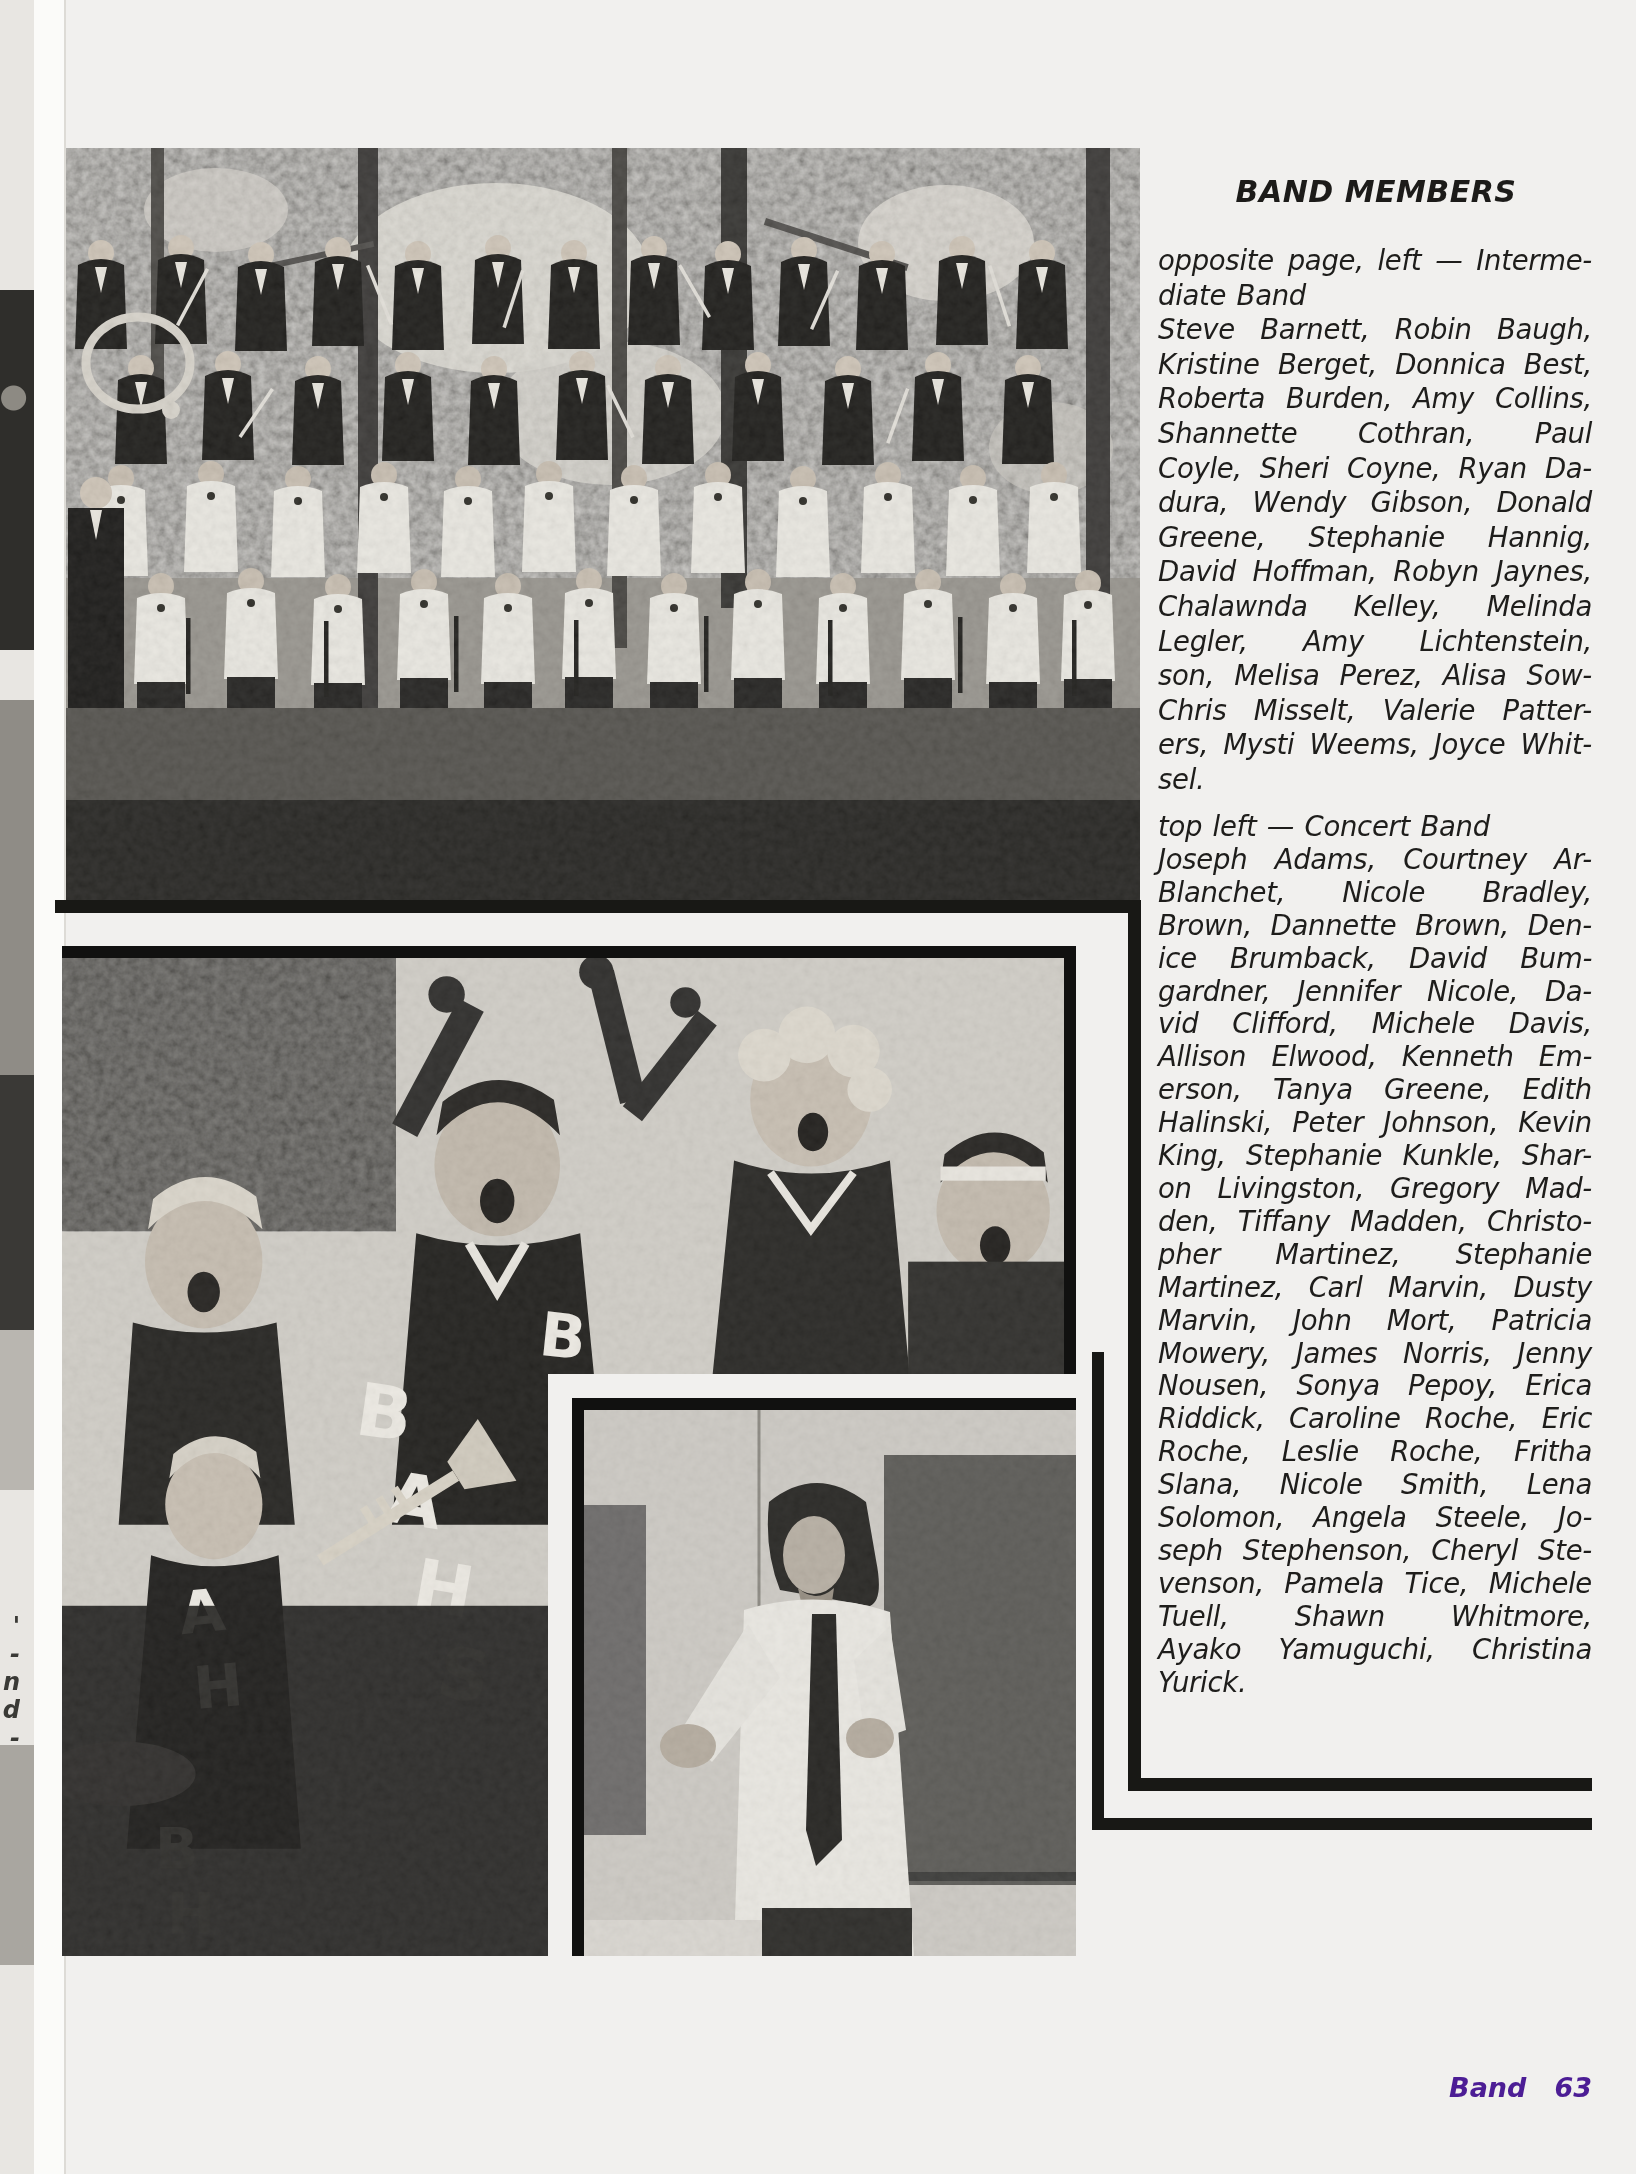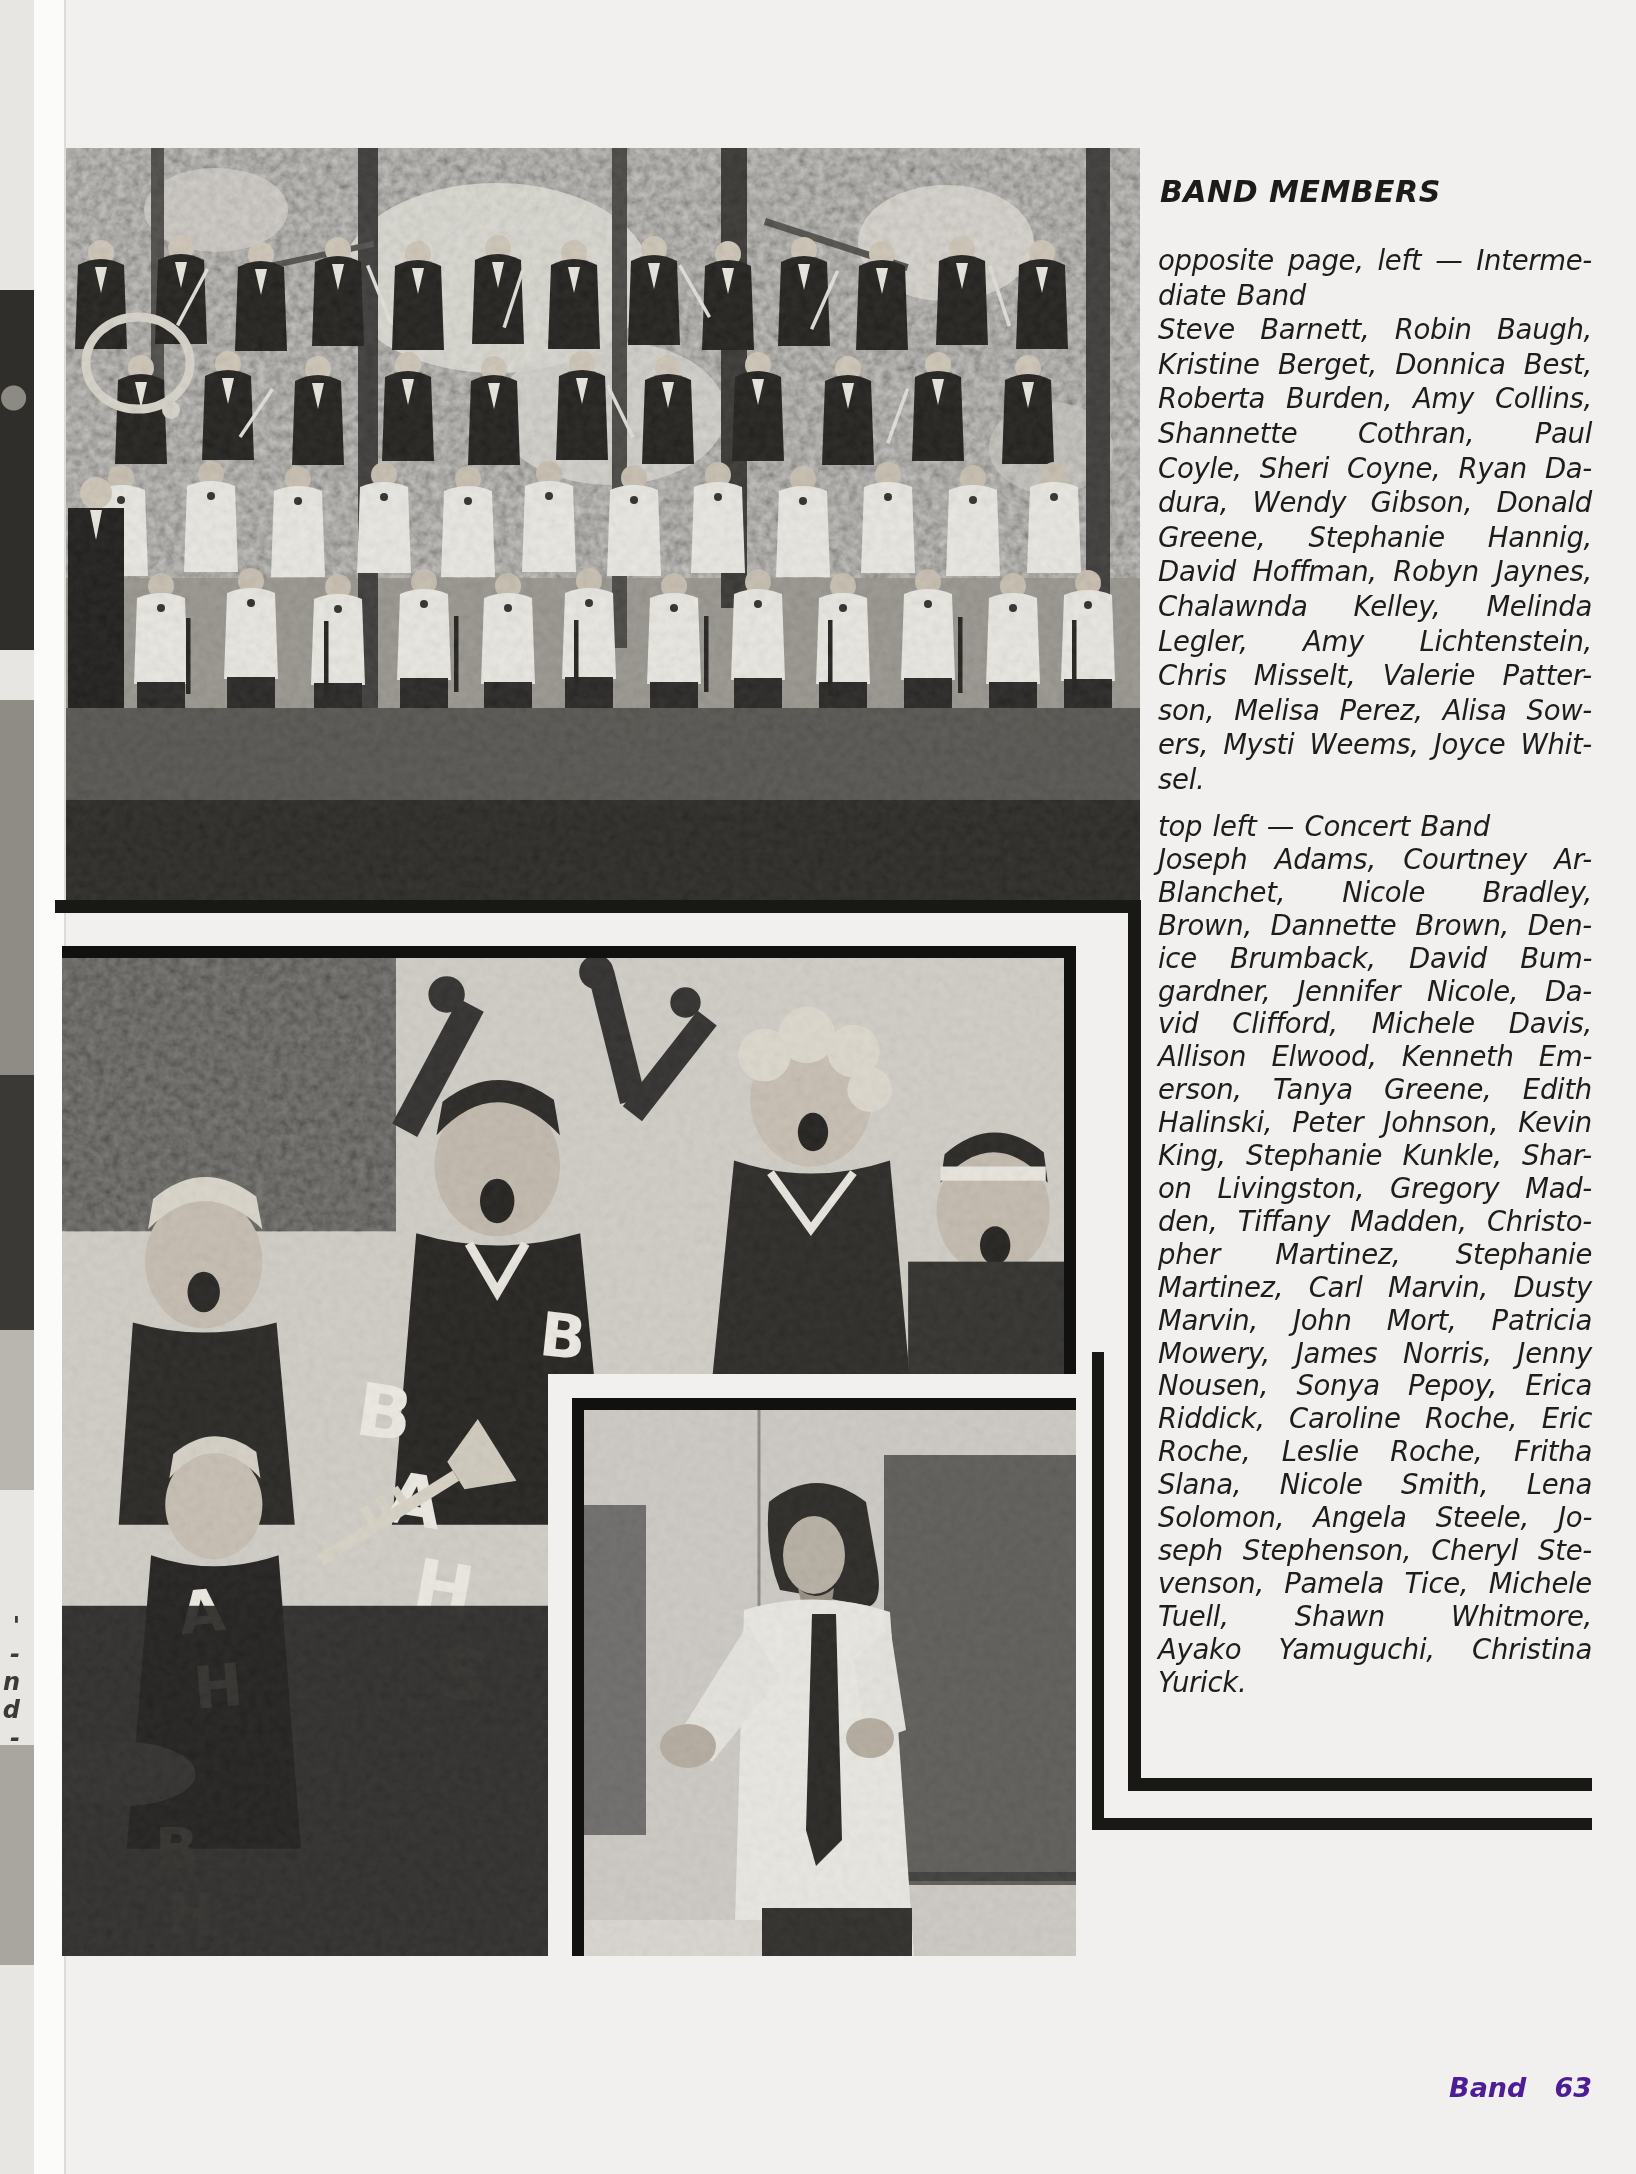--- a/index.html
+++ b/index.html
@@ -22,21 +22,21 @@
           border-top:12px solid #111110;border-right:12px solid #111110;box-sizing:border-box;}
   .inset-mat{left:548px;top:1374px;width:528px;height:582px;background:#f1f0ee;}
   .inset{left:572px;top:1398px;width:504px;height:558px;background:#cbc8c2;
          border-left:12px solid #111110;border-top:12px solid #111110;box-sizing:border-box;}
   .photo1 svg,.photo2 svg,.inset svg{display:block;width:100%;height:100%;}
 
   
   .rule{background:#181815;}
 
   
-  .title{left:1160px;top:174px;width:432px;text-align:left;color:#1c1b19;
+  .title{left:1160px;top:174px;width:432px;text-align:center;color:#1c1b19;
          font-style:italic;font-weight:bold;font-size:30px;letter-spacing:.5px;}
   .para{left:1158px;width:434px;color:#1e1d1b;font-style:italic;font-weight:normal;
         font-size:27.5px;word-spacing:2px;letter-spacing:-0.3px;}
   .para1{top:243px;line-height:34.6px;}
   .para2{top:810px;line-height:32.9px;}
   .tline{text-align:justify;text-align-last:justify;white-space:normal;}
   .tline.flush{text-align:left;text-align-last:left;}
 
   .footer{left:1160px;top:2072px;width:432px;display:flex;justify-content:flex-end;
           align-items:baseline;gap:28px;color:#4c1d95;font-style:italic;
@@ -320,22 +320,22 @@
       <div class="tline">Steve Barnett, Robin Baugh,</div>
       <div class="tline">Kristine Berget, Donnica Best,</div>
       <div class="tline">Roberta Burden, Amy Collins,</div>
       <div class="tline">Shannette Cothran, Paul</div>
       <div class="tline">Coyle, Sheri Coyne, Ryan Da-</div>
       <div class="tline">dura, Wendy Gibson, Donald</div>
       <div class="tline">Greene, Stephanie Hannig,</div>
       <div class="tline">David Hoffman, Robyn Jaynes,</div>
       <div class="tline">Chalawnda Kelley, Melinda</div>
       <div class="tline">Legler, Amy Lichtenstein,</div>
+      <div class="tline">son, Melisa Perez, Alisa Sow-</div>
       <div class="tline">Chris Misselt, Valerie Patter-</div>
-      <div class="tline">son, Melisa Perez, Alisa Sow-</div>
       <div class="tline">ers, Mysti Weems, Joyce Whit-</div>
       <div class="tline flush">sel.</div>
     </div>
   <div class="abs para para2">
       <div class="tline flush">top left — Concert Band</div>
       <div class="tline">Joseph Adams, Courtney Ar-</div>
       <div class="tline">Blanchet, Nicole Bradley,</div>
       <div class="tline">Brown, Dannette Brown, Den-</div>
       <div class="tline">ice Brumback, David Bum-</div>
       <div class="tline">gardner, Jennifer Nicole, Da-</div>

